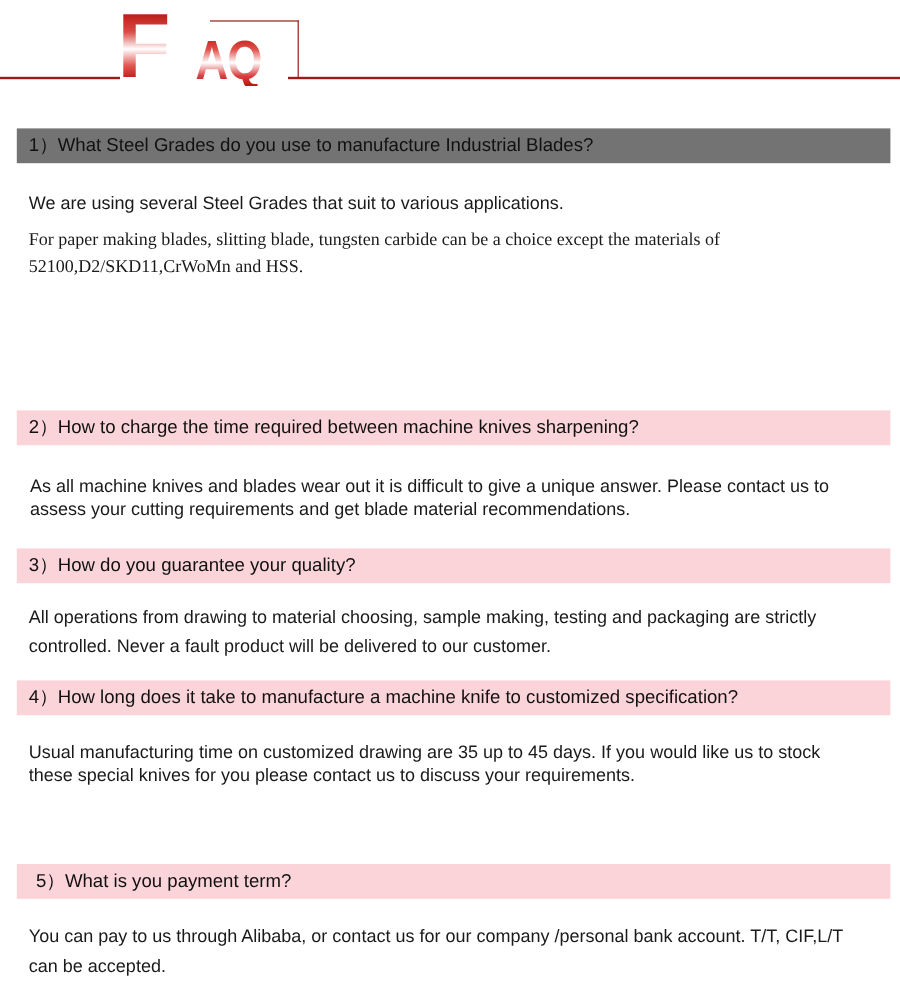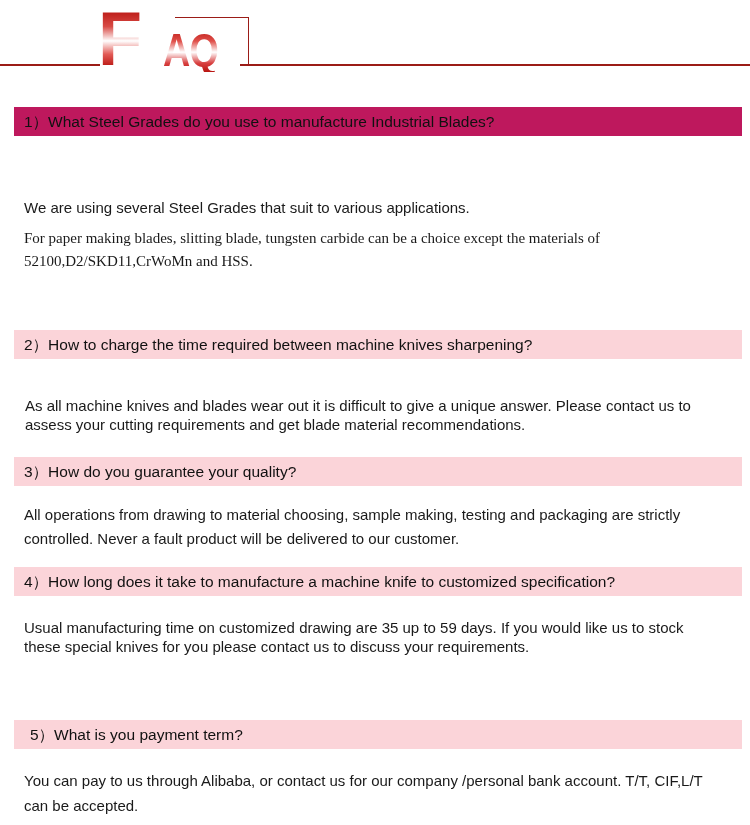--- a/index.html
+++ b/index.html
@@ -78,21 +78,21 @@
       -webkit-background-clip: text;
       background-clip: text;
       color: transparent;
     }
     
     .faq-question {
       position: absolute;
       left: 14px;
       width: 728px;
       height: 29px;
-      background: #be185d;
+      background: #737373;
       box-sizing: border-box;
       padding-left: 10px;
       font-size: 15.5px;
       line-height: 29px;
       color: #111111;
       white-space: nowrap;
     }
     .faq-question.light {
       background: #fbd4d9;
     }
@@ -113,36 +113,36 @@
 <div class="header">
   <div class="header-line-left"></div>
   <div class="header-line-right"></div>
   <div class="logo-frame"></div>
   <div class="logo-frame-gap"></div>
   <div class="logo-f">F</div>
   <div class="logo-aq">AQ</div>
 </div>
 
 <div class="faq-question" style="top:107px;">1）What Steel Grades do you use to manufacture Industrial Blades?</div>
-<div class="faq-answer" style="top:158px; line-height:23px;margin-top:38px;">
+<div class="faq-answer" style="top:158px; line-height:23px;">
   <p style="margin-bottom:8px;">We are using several Steel Grades that suit to various applications.</p>
   <p style="width:672px;font-family:Liberation Serif, serif;">For paper making blades, slitting blade, tungsten carbide can be a choice except the materials of 52100,D2/SKD11,CrWoMn and HSS.</p>
 </div>
 
-<div class="faq-question light" style="top:330px;">2）How to charge the time required between machine knives sharpening?</div>
+<div class="faq-question light" style="top:342px;">2）How to charge the time required between machine knives sharpening?</div>
 <div class="faq-answer" style="top:396px; left:25px; line-height:19px; width:680px;">
   <p>As all machine knives and blades wear out it is difficult to give a unique answer. Please contact us to assess your cutting requirements and get blade material recommendations.</p>
 </div>
 
 <div class="faq-question light" style="top:457px;">3）How do you guarantee your quality?</div>
 <div class="faq-answer" style="top:503px; line-height:24px; width:660px;">
   <p>All operations from drawing to material choosing, sample making, testing and packaging are strictly controlled. Never a fault product will be delivered to our customer.</p>
 </div>
 
 <div class="faq-question light" style="top:567px;">4）How long does it take to manufacture a machine knife to customized specification?</div>
 <div class="faq-answer" style="top:618px; line-height:19px; width:672px;">
-  <p style="margin-bottom:7px;">Usual manufacturing time on customized drawing are 35 up to 59 days. If you would like us to stock these special knives for you please contact us to discuss your requirements.</p>
+  <p style="margin-bottom:7px;">Usual manufacturing time on customized drawing are 35 up to 45 days. If you would like us to stock these special knives for you please contact us to discuss your requirements.</p>
 </div>
 
 <div class="faq-question light" style="top:720px;padding-left:16px;">5）What is you payment term?</div>
 <div class="faq-answer" style="top:768px; line-height:25px; width:680px;">
   <p>You can pay to us through Alibaba, or contact us for our company /personal bank account. T/T, CIF,L/T can be accepted.</p>
 </div>
 
 </body></html>

